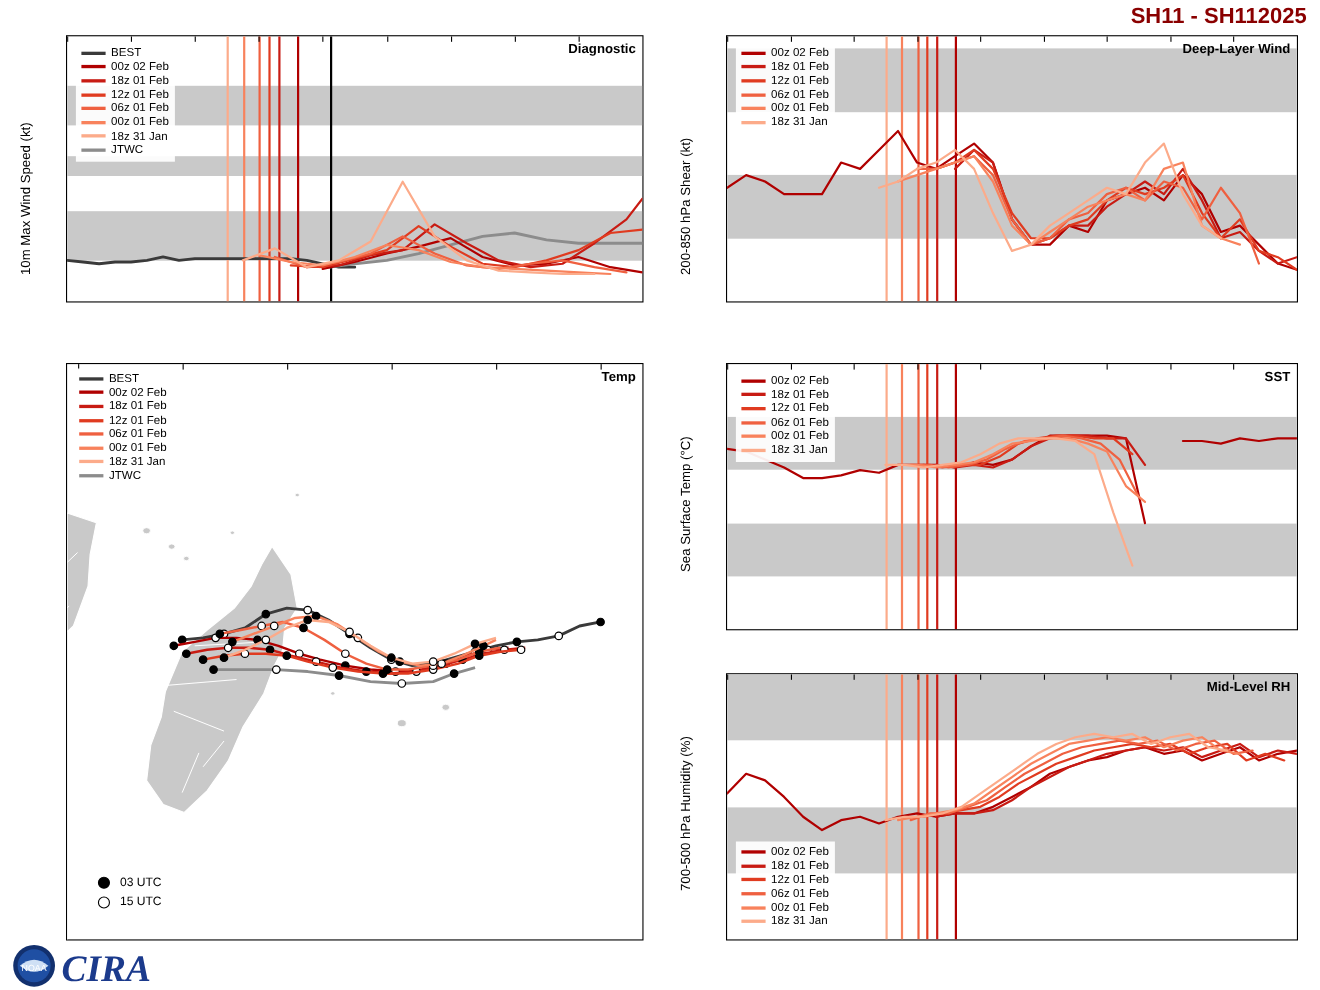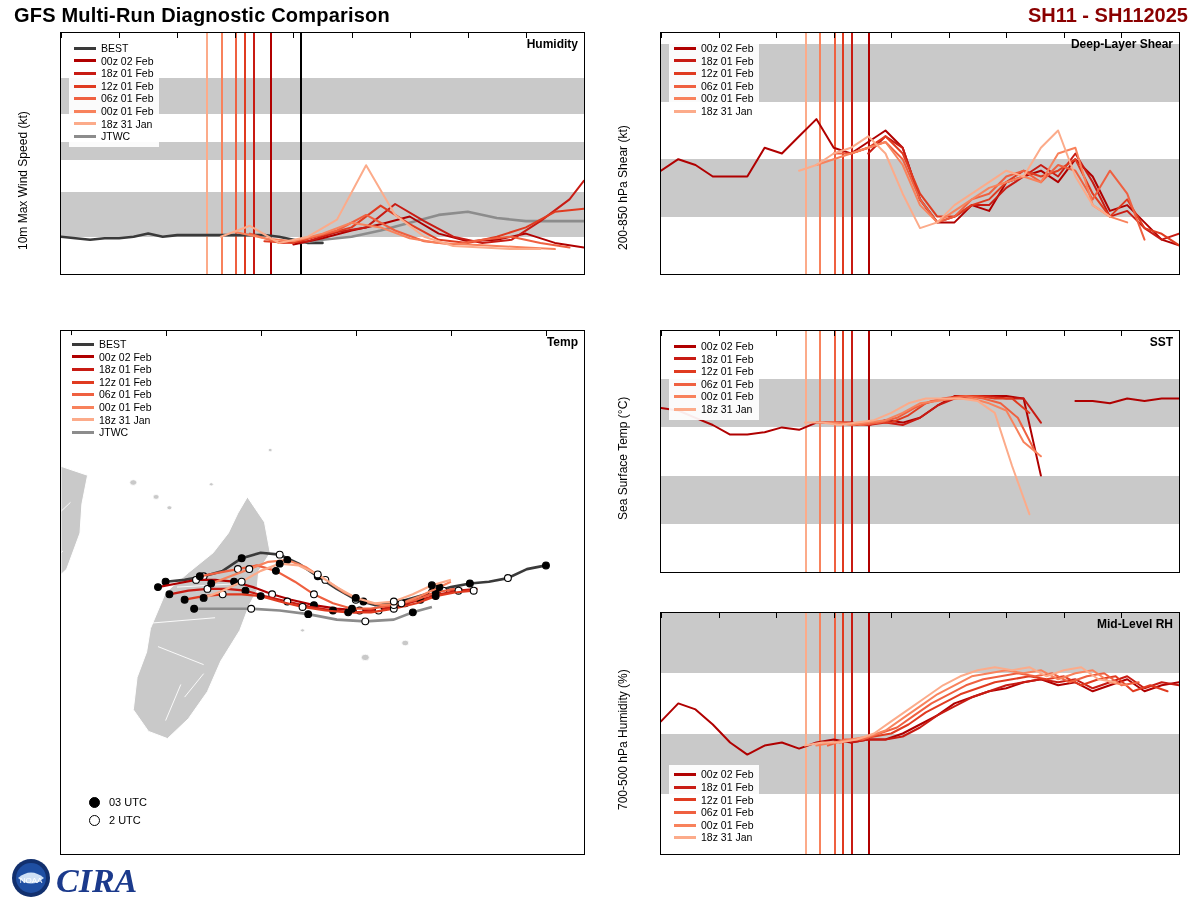--- a/index.html
+++ b/index.html
@@ -32,21 +32,20 @@
   .dotlegend .open{background:#fff;}
 
   #logo{position:absolute;left:10px;top:856px;width:180px;height:44px;}
   .cira{font-family:"Liberation Serif",serif;font-weight:bold;font-style:italic;font-size:34px;fill:#1b3a8c;}
 </style>
 </head>
 <body>
 
 <div class="page">
 
-  <div id="hdr-title">GFS Multi-Run Diagnostic Comparison</div>
   <div id="hdr-storm">SH11 - SH112025</div>
 
   <div class="panel" id="p-intensity" style="left:60px;top:32px;width:525px;height:243px;">
     <div class="plotarea" id="a-intensity">
         <div class="band" style="top: 158.594px; height: 45.0903px;"></div>
         <div class="band" style="top: 108.839px; height: 18.6581px;"></div>
         <div class="band" style="top: 45.0903px; height: 35.7613px;"></div>
         <div class="vline" style="left: 145.278px; background: rgb(252, 171, 138);"></div>
         <div class="vline" style="left: 159.806px; background: rgb(248, 130, 92);"></div>
         <div class="vline" style="left: 174.333px; background: rgb(239, 96, 64);"></div>
@@ -67,21 +66,21 @@
         <div class="xtickmark" style="left: 0px;"></div>
         <div class="xtickmark" style="left: 58.1111px;"></div>
         <div class="xtickmark" style="left: 116.222px;"></div>
         <div class="xtickmark" style="left: 174.333px;"></div>
         <div class="xtickmark" style="left: 232.444px;"></div>
         <div class="xtickmark" style="left: 290.556px;"></div>
         <div class="xtickmark" style="left: 348.667px;"></div>
         <div class="xtickmark" style="left: 406.778px;"></div>
         <div class="xtickmark" style="left: 464.889px;"></div>
       </div>
-    <div class="panel-label">Humidity</div>
+    <div class="panel-label">Diagnostic</div>
     <div class="legend" id="lg-intensity" style="left:8px;top:6px;">
         <div class="row">
           <span class="sw" style="background: rgb(58, 58, 58);"></span>
           <span class="lb">BEST</span>
         </div>
         <div class="row">
           <span class="sw" style="background: rgb(176, 0, 0);"></span>
           <span class="lb">00z 02 Feb</span>
         </div>
         <div class="row">
@@ -245,21 +244,21 @@
           <span class="lb">JTWC</span>
         </div>
       </div>
     <div class="dotlegend">
       <div class="r">
           <span class="d filled"></span>
           <span>03 UTC</span>
         </div>
       <div class="r">
           <span class="d open"></span>
-          <span>2 UTC</span>
+          <span>15 UTC</span>
         </div>
     </div>
   </div>
 
   <div class="panel" id="p-shear" style="left:660px;top:32px;width:520px;height:243px;">
     <div class="plotarea" id="a-shear">
         <div class="band" style="top: 126.238px; height: 57.381px;"></div>
         <div class="band" style="top: 11.4762px; height: 57.381px;"></div>
         <div class="vline" style="left: 143.889px; background: rgb(252, 171, 138);"></div>
         <div class="vline" style="left: 158.278px; background: rgb(248, 130, 92);"></div>
@@ -278,21 +277,21 @@
         <div class="xtickmark" style="left: 0px;"></div>
         <div class="xtickmark" style="left: 57.5556px;"></div>
         <div class="xtickmark" style="left: 115.111px;"></div>
         <div class="xtickmark" style="left: 172.667px;"></div>
         <div class="xtickmark" style="left: 230.222px;"></div>
         <div class="xtickmark" style="left: 287.778px;"></div>
         <div class="xtickmark" style="left: 345.333px;"></div>
         <div class="xtickmark" style="left: 402.889px;"></div>
         <div class="xtickmark" style="left: 460.444px;"></div>
       </div>
-    <div class="panel-label">Deep-Layer Shear</div>
+    <div class="panel-label">Deep-Layer Wind</div>
     <div class="legend" id="lg-shear" style="left:8px;top:6px;">
         <div class="row">
           <span class="sw" style="background: rgb(176, 0, 0);"></span>
           <span class="lb">00z 02 Feb</span>
         </div>
         <div class="row">
           <span class="sw" style="background: rgb(200, 27, 19);"></span>
           <span class="lb">18z 01 Feb</span>
         </div>
         <div class="row">

